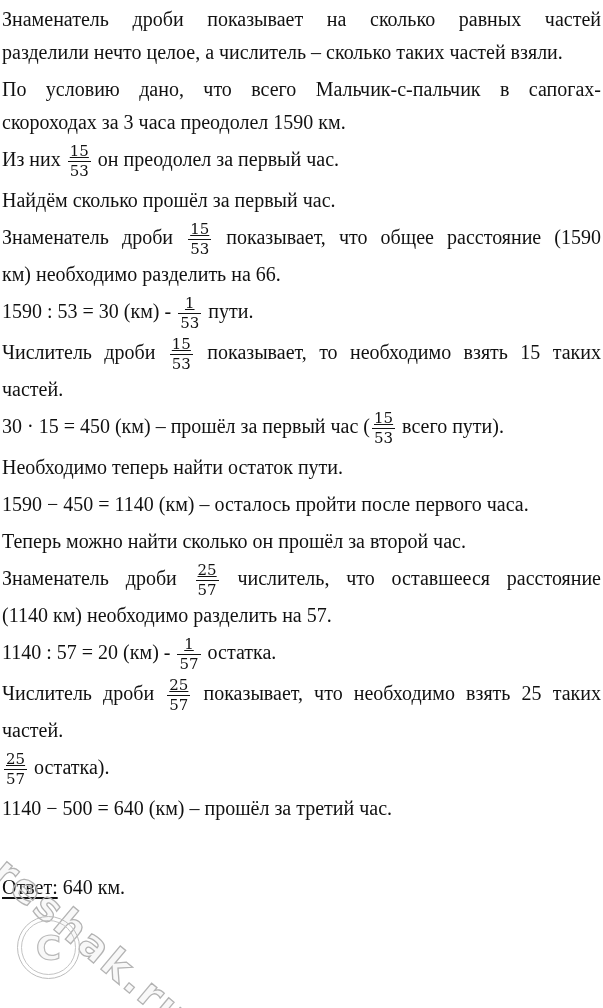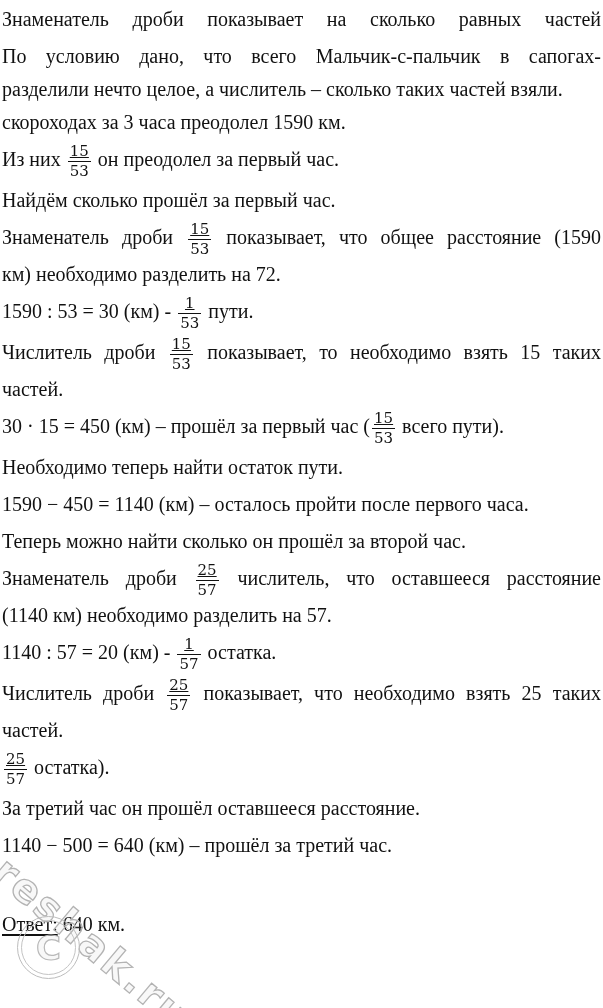--- a/index.html
+++ b/index.html
@@ -101,41 +101,40 @@
     color: rgba(200,200,200,0.12);
     -webkit-text-stroke: 1.2px #b9b9b9;
   }
 </style>
 </head>
 <body>
 
 <div class="page">
   <div class="doc">
       <div class="line justify"><span class="seg">Знаменатель дроби показывает на сколько равных частей</span></div>
+      <div class="line"><span class="seg">разделили нечто целое, а числитель – сколько таких частей взяли.</span></div>
       <div class="line justify para"><span class="seg">По условию дано, что всего Мальчик-с-пальчик в сапогах-</span></div>
-      <div class="line"><span class="seg">разделили нечто целое, а числитель – сколько таких частей взяли.</span></div>
       <div class="line"><span class="seg">скороходах за 3 часа преодолел 1590 км.</span></div>
       <div class="line para"><span class="seg">Из них </span><span class="frac"><span class="num">15</span><span class="den">53</span></span><span class="seg"> он преодолел за первый час.</span></div>
       <div class="line para"><span class="seg">Найдём сколько прошёл за первый час.</span></div>
       <div class="line justify para"><span class="seg">Знаменатель дроби </span><span class="frac"><span class="num">15</span><span class="den">53</span></span><span class="seg"> показывает, что общее расстояние (1590</span></div>
-      <div class="line"><span class="seg">км) необходимо разделить на 72.</span></div>
+      <div class="line"><span class="seg">км) необходимо разделить на 66.</span></div>
       <div class="line para"><span class="seg">1590 : 53 = 30 (км) - </span><span class="frac"><span class="num">1</span><span class="den">53</span></span><span class="seg"> пути.</span></div>
       <div class="line justify para"><span class="seg">Числитель дроби </span><span class="frac"><span class="num">15</span><span class="den">53</span></span><span class="seg"> показывает, то необходимо взять 15 таких</span></div>
       <div class="line"><span class="seg">частей.</span></div>
       <div class="line para"><span class="seg">30 · 15 = 450 (км) – прошёл за первый час (</span><span class="frac"><span class="num">15</span><span class="den">53</span></span><span class="seg"> всего пути).</span></div>
       <div class="line para"><span class="seg">Необходимо теперь найти остаток пути.</span></div>
       <div class="line para"><span class="seg">1590 − 450 = 1140 (км) – осталось пройти после первого часа.</span></div>
       <div class="line para"><span class="seg">Теперь можно найти сколько он прошёл за второй час.</span></div>
       <div class="line justify para"><span class="seg">Знаменатель дроби </span><span class="frac"><span class="num">25</span><span class="den">57</span></span><span class="seg"> числитель, что оставшееся расстояние</span></div>
       <div class="line"><span class="seg">(1140 км) необходимо разделить на 57.</span></div>
       <div class="line para"><span class="seg">1140 : 57 = 20 (км) - </span><span class="frac"><span class="num">1</span><span class="den">57</span></span><span class="seg"> остатка.</span></div>
       <div class="line justify para"><span class="seg">Числитель дроби </span><span class="frac"><span class="num">25</span><span class="den">57</span></span><span class="seg"> показывает, что необходимо взять 25 таких</span></div>
       <div class="line"><span class="seg">частей.</span></div>
       <div class="line para"><span class="frac"><span class="num">25</span><span class="den">57</span></span><span class="seg"> остатка).</span></div>
-      <div class="line para"><span class="seg">За третий час он прошёл оставшееся расстояние.</span></div>
       <div class="line para"><span class="seg">1140 − 500 = 640 (км) – прошёл за третий час.</span></div>
       <div class="line answer"><span class="seg u">Ответ:</span><span class="seg"> 640 км.</span></div>
     </div>
 
   <div class="watermark">
     <div class="wm-text">reshak.ru</div>
     <div class="wm-copy">
       <div class="wm-copy-inner">
         <span class="wm-copy-letter">C</span>
       </div>

